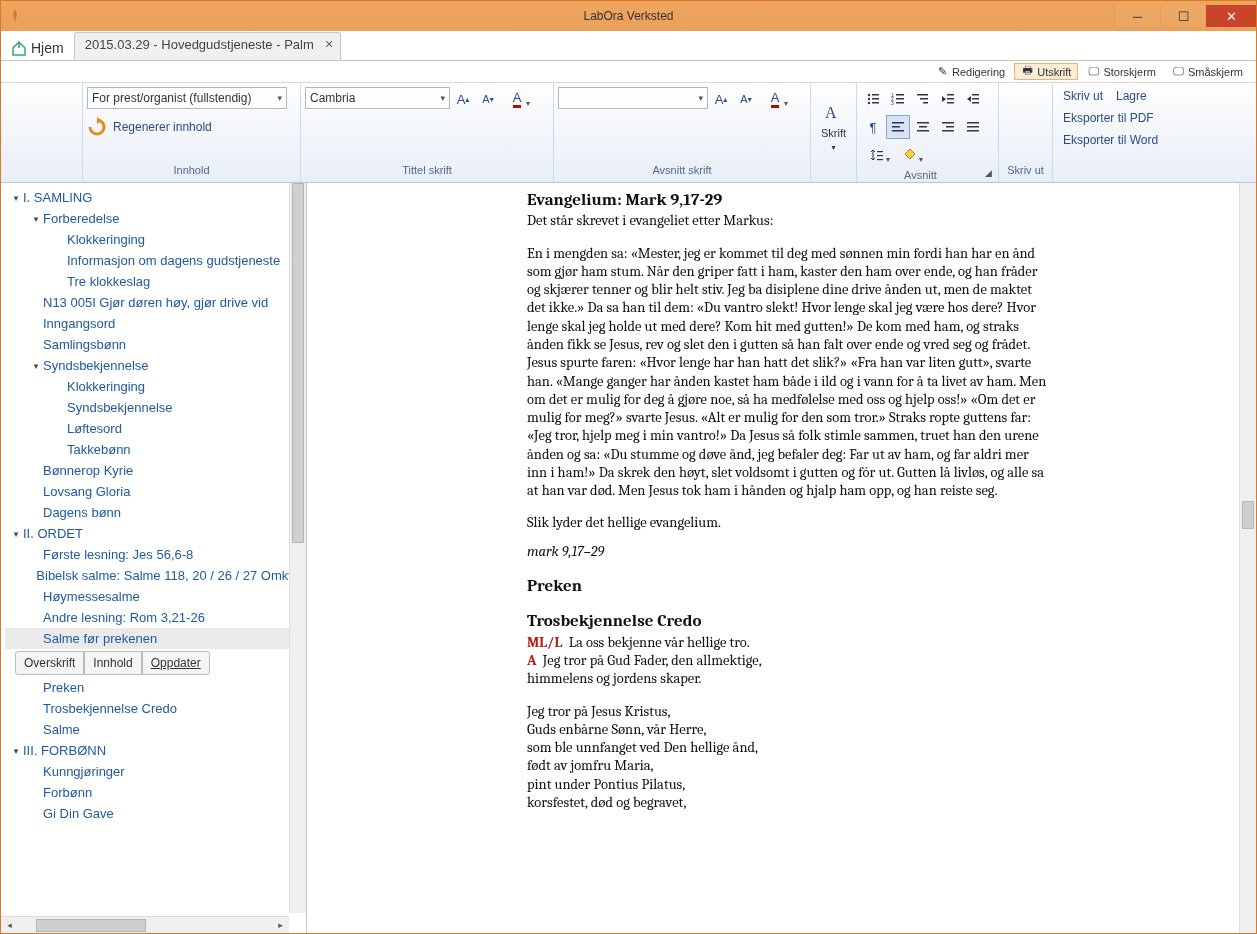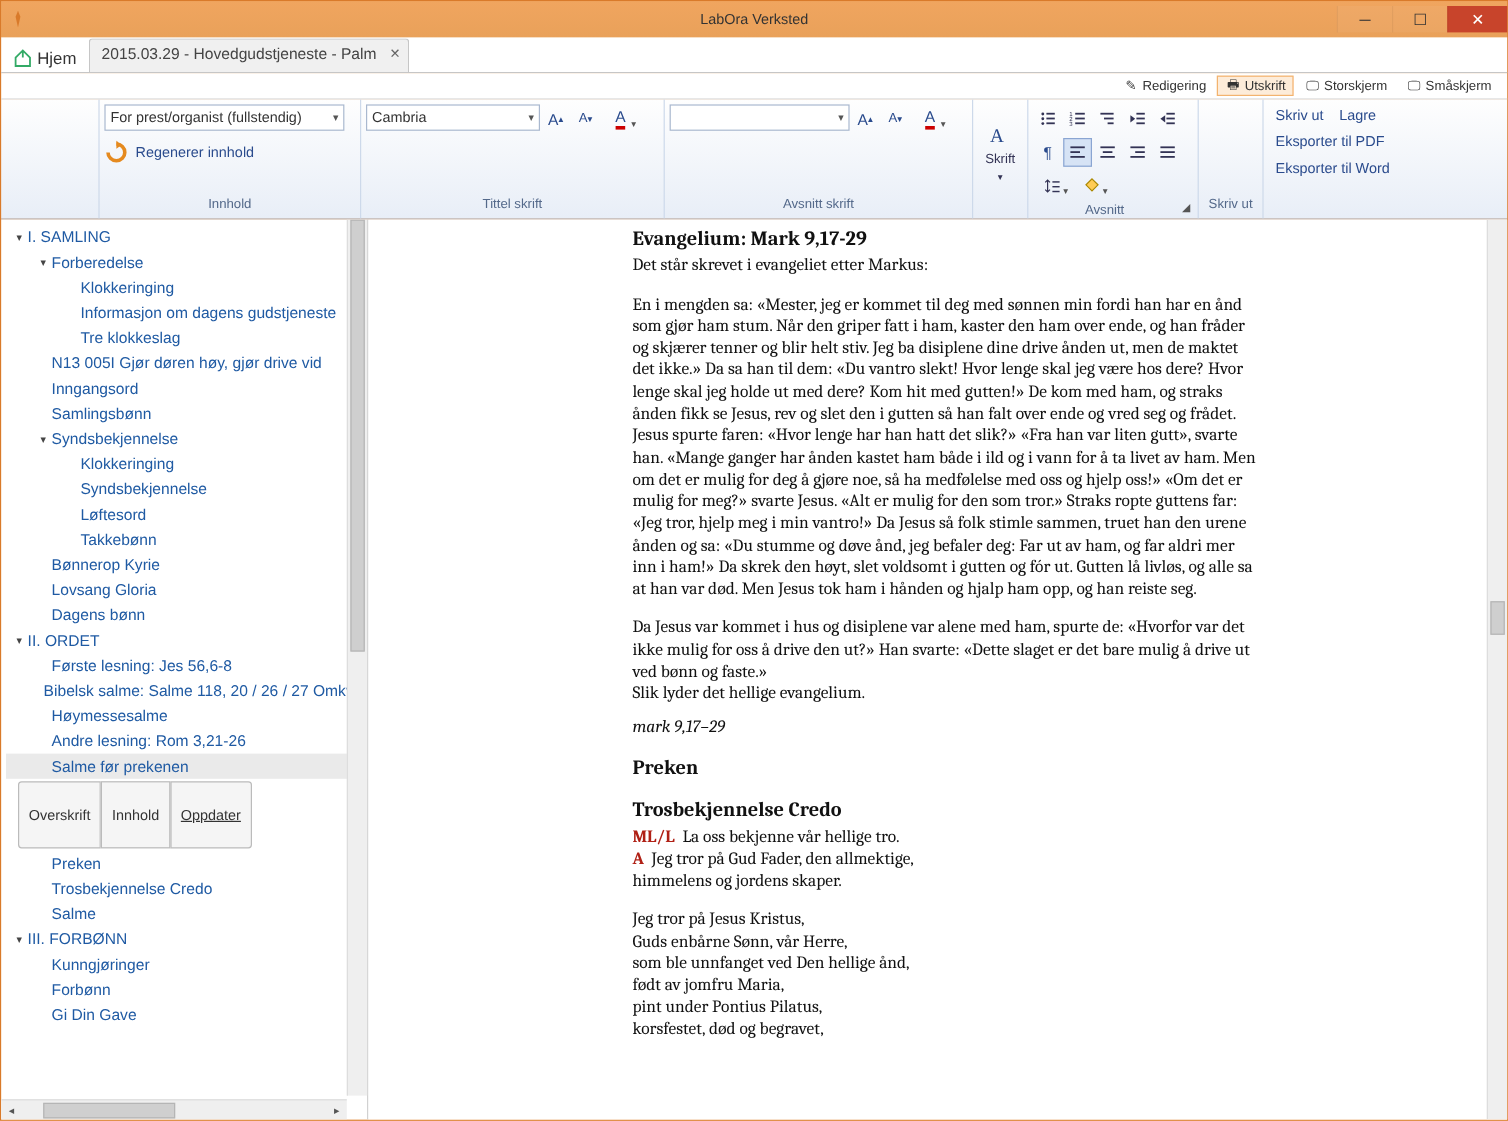--- a/index.html
+++ b/index.html
@@ -48,21 +48,21 @@
 .navtree .lvl1 { padding-left:24px;}
 .navtree .lvl2 { padding-left:48px;}
 .navtree .item.selected { background:#eaeaea;}
 .navscroll { position:absolute; right:0; top:0; width:17px; bottom:20px; background:#efefef; border-left:1px solid #ddd;}
 .navscroll .thumb { position:absolute; left:2px; right:2px; top:0; height:360px; background:#cfcfcf; border:1px solid #b5b5b5;}
 .navhscroll { position:absolute; left:0; right:17px; bottom:0; height:17px; background:#efefef; border-top:1px solid #ddd; display:flex; align-items:center;}
 .navhscroll .thumb { height:13px; width:110px; background:#cfcfcf; border:1px solid #b5b5b5; margin-left:18px;}
 .navhscroll .arrbtn { width:17px; height:17px; display:flex; align-items:center; justify-content:center; font-size:9px; color:#555;}
 
 .ctxbar { display:flex; gap:0; margin:2px 0; padding-left:10px;}
-.ctxbar button { font-size:12px; padding:20px 8px; background:#f5f5f5; border:1px solid #bbb; color:#333;}
+.ctxbar button { font-size:12px; padding:4px 8px; background:#f5f5f5; border:1px solid #bbb; color:#333;}
 .ctxbar button:first-child{border-top-left-radius:3px;border-bottom-left-radius:3px;}
 .ctxbar button:last-child{border-top-right-radius:3px;border-bottom-right-radius:3px;text-decoration:underline;}
 
 .docview { flex:1; background:#fff; position:relative; overflow:hidden;}
 .page { position:absolute; left:220px; top:6px; width:525px; font-family: Cambria, Georgia, serif; font-size:14.5px; color:#111; line-height:1.26;}
 .page h3 { font-size:17px; font-weight:bold; margin-bottom:2px;}
 .page h3.sec { margin-top:14px;}
 .page .ref { font-style:italic; margin:10px 0 6px 0;}
 .docscroll { position:absolute; right:0; top:0; bottom:0; width:17px; background:#efefef; border-left:1px solid #ddd;}
 .docscroll .thumb { position:absolute; left:2px; right:2px; top:318px; height:28px; background:#cfcfcf; border:1px solid #b5b5b5;}
@@ -450,21 +450,20 @@
         </div>
     </div>
 
     <div class="docview">
       <div class="page">
         <h3>Evangelium: Mark 9,17-29</h3>
         <div>Det står skrevet i evangeliet etter Markus:</div>
         <div style="height:14px"></div>
         <div>En i mengden sa: «Mester, jeg er kommet til deg med sønnen min fordi han har en ånd som gjør ham stum. Når den griper fatt i ham, kaster den ham over ende, og han fråder og skjærer tenner og blir helt stiv. Jeg ba disiplene dine drive ånden ut, men de maktet det ikke.» Da sa han til dem: «Du vantro slekt! Hvor lenge skal jeg være hos dere? Hvor lenge skal jeg holde ut med dere? Kom hit med gutten!» De kom med ham, og straks ånden fikk se Jesus, rev og slet den i gutten så han falt over ende og vred seg og frådet. Jesus spurte faren: «Hvor lenge har han hatt det slik?» «Fra han var liten gutt», svarte han. «Mange ganger har ånden kastet ham både i ild og i vann for å ta livet av ham. Men om det er mulig for deg å gjøre noe, så ha medfølelse med oss og hjelp oss!» «Om det er mulig for meg?» svarte Jesus. «Alt er mulig for den som tror.» Straks ropte guttens far: «Jeg tror, hjelp meg i min vantro!» Da Jesus så folk stimle sammen, truet han den urene ånden og sa: «Du stumme og døve ånd, jeg befaler deg: Far ut av ham, og far aldri mer inn i ham!» Da skrek den høyt, slet voldsomt i gutten og fór ut. Gutten lå livløs, og alle sa at han var død. Men Jesus tok ham i hånden og hjalp ham opp, og han reiste seg.</div>
         <div style="height:14px"></div>
-        <div>Da Jesus var kommet i hus og disiplene var alene med ham, spurte de: «Hvorfor var det ikke mulig for oss å drive den ut?» Han svarte: «Dette slaget er det bare mulig å drive ut ved bønn og faste.»</div>
         <div>Slik lyder det hellige evangelium.</div>
         <div class="ref">mark 9,17–29</div>
         <h3 class="sec">Preken</h3>
         <h3 class="sec">Trosbekjennelse Credo</h3>
         <div><span class="red">ML/L</span>&nbsp;&nbsp;<span>La oss bekjenne vår hellige tro.</span></div>
         <div><span class="red">A</span>&nbsp;&nbsp;<span>Jeg tror på Gud Fader, den allmektige,</span></div>
         <div>himmelens og jordens skaper.</div>
         <div style="height:14px"></div>
         <div>Jeg tror på Jesus Kristus,</div>
         <div>Guds enbårne Sønn, vår Herre,</div>

